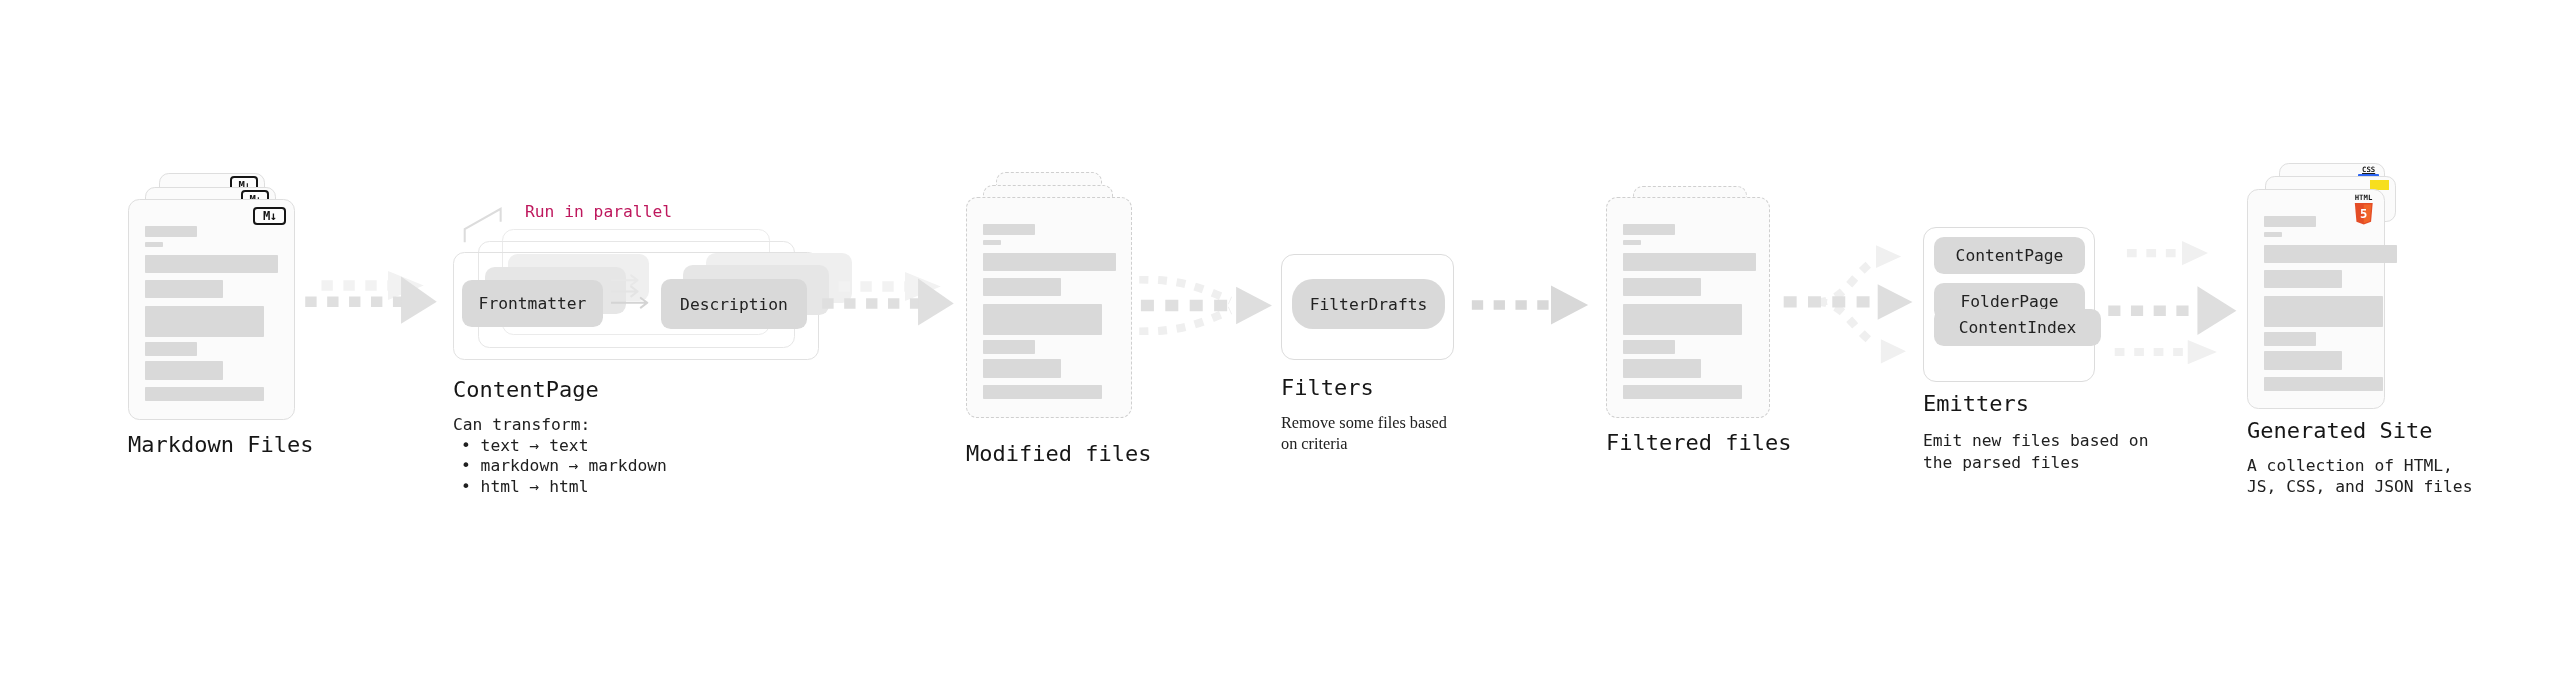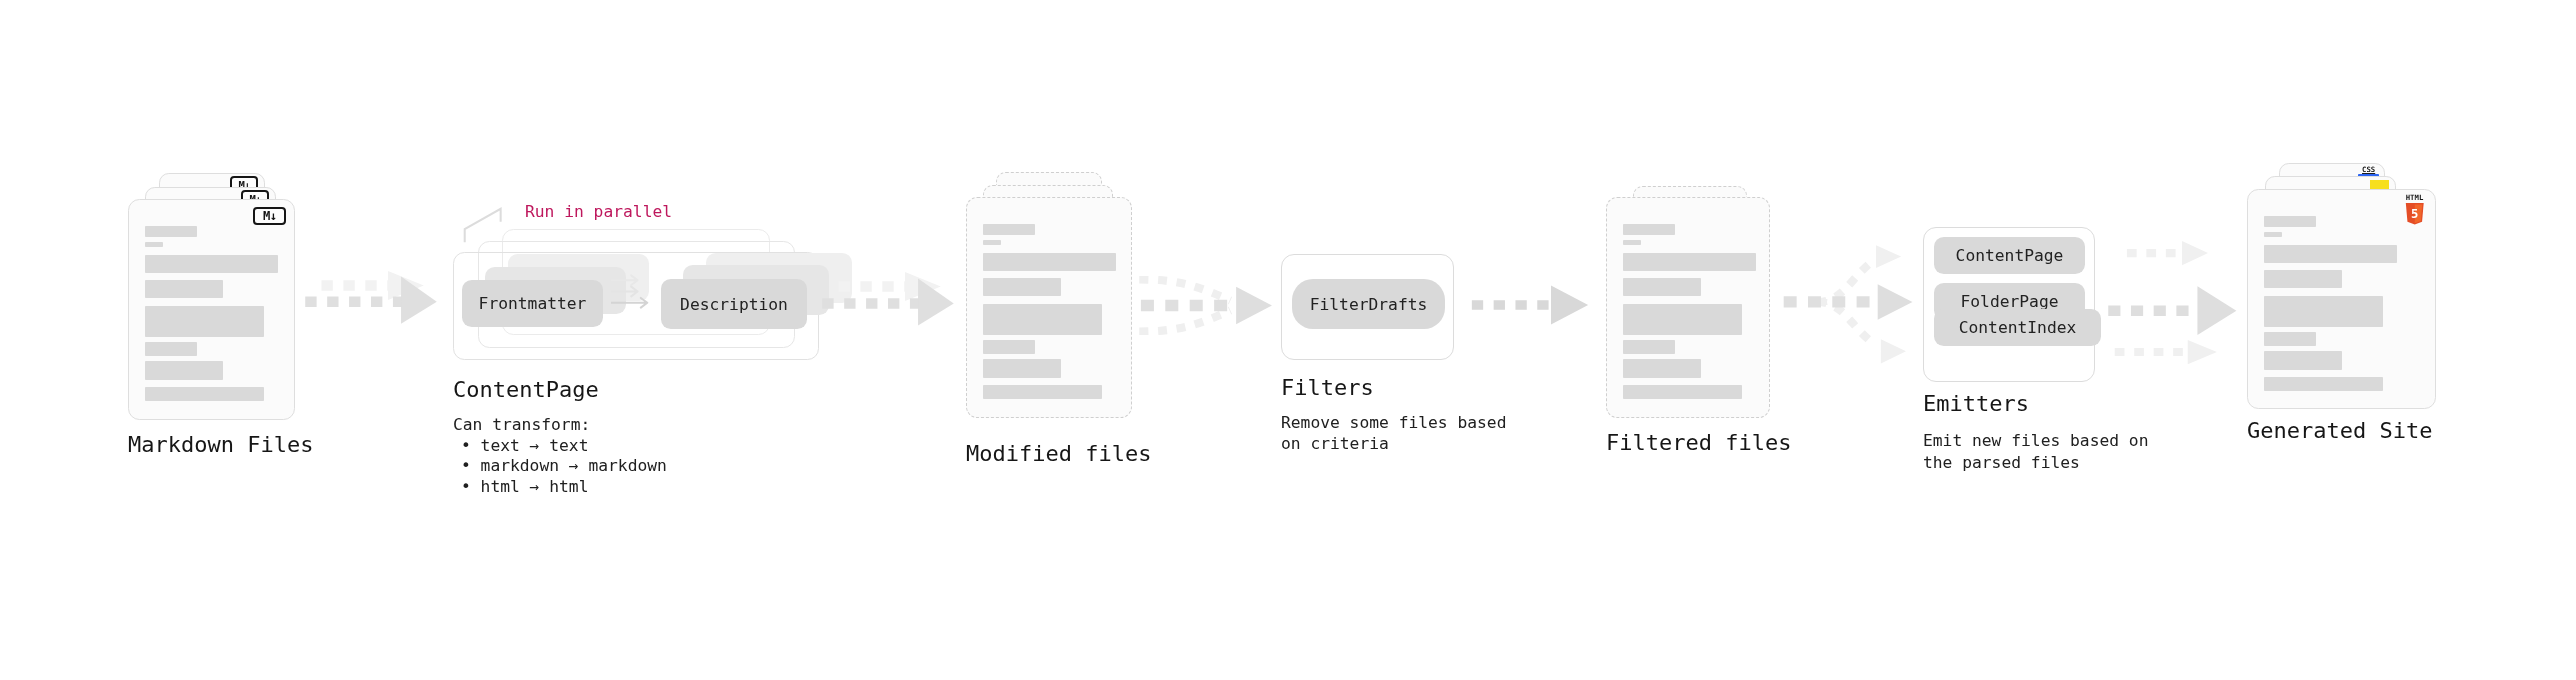--- a/index.html
+++ b/index.html
@@ -156,21 +156,21 @@
       <line x1="6" y1="36" x2="116" y2="36" stroke="#dfdfdf" stroke-width="14" stroke-dasharray="16 14"></line>
       <polygon points="123,13 167,36 123,59" fill="#dedede" stroke="none"></polygon>
     </g>
   </svg>
 
   <div class="frame" style="left:1281px;top:254px;width:173px;height:106px;border:1.6px solid #dcdcdc;border-radius:13px;background:#ffffff;"></div>
   <div class="pill" style="left:1292px;top:279px;width:153px;height:50px;border-radius:21px;align-items:center;">
       <span>FilterDrafts</span>
     </div>
   <div class="stage-label" style="left:1281px;top:375px;">Filters</div>
-  <div class="stage-sub" style="left:1281px;top:412px;">Remove some files based
+  <div class="stage-sub" style="left:1281px;top:412px;font-family:Liberation Serif, serif;">Remove some files based
 on criteria</div>
 
   <svg class="abs" style="left:1468px;top:284px;" width="124" height="42" viewBox="0 0 152 52">
     <g fill="none">
       <line x1="4" y1="26" x2="102" y2="26" stroke="#d8d8d8" stroke-width="12" stroke-dasharray="14 13"></line>
       <polygon points="102,2 148,26 102,50" fill="#d8d8d8" stroke="none"></polygon>
     </g>
   </svg>
 
   <div class="file-card dashed back2" style="left:1633px;top:186px;width:114px;height:41px;"></div>
@@ -226,36 +226,38 @@
 
   <div class="file-card back2" style="left:2279px;top:163px;width:106px;height:41px;">
     <div class="css-badge" style="right:4.9px;top:2.4px;text-decoration:underline;">
       <span class="css-text">CSS</span>
       <span class="css-underline"></span>
     </div>
   </div>
   <div class="file-card back2" style="left:2265px;top:176px;width:131px;height:46px;">
     <div class="js-badge" style="right:6.5px;top:3.3px;width:18.7px;height:9.8px;"></div>
   </div>
-  <div class="file-card" style="left:2247px;top:189px;width:189px;height:220px;">
+  <div class="file-card" style="left:2247px;top:189px;width:138px;height:220px;">
     <div class="html5-badge" style="right:6.5px;top:4.1px;">
       <span class="html-text">HTML</span>
       <svg width="19.5" height="22" viewBox="0 0 24 27" style="display:block;margin:0.8px auto 0;">
         <path d="M1,0 L23,0 L21,23 L12,26.5 L3,23 Z" fill="#e44d26"></path>
         <path d="M12,1.8 L21.2,1.8 L19.5,22 L12,24.8 Z" fill="#f16529"></path>
         <text x="12" y="18" text-anchor="middle" font-size="15" font-weight="bold" fill="#ffffff" font-family="DejaVu Sans Mono, monospace">5</text>
       </svg>
     </div>
     <div class="card-bars">
         <div class="bar" style="top: 26px; height: 10.6px; width: 52px;"></div>
         <div class="bar" style="top: 42px; height: 4.9px; width: 18px;"></div>
         <div class="bar" style="top: 55px; height: 18px; width: 133px;"></div>
         <div class="bar" style="top: 80px; height: 18px; width: 78px;"></div>
         <div class="bar" style="top: 106px; height: 31px; width: 119px;"></div>
         <div class="bar" style="top: 142px; height: 14px; width: 52px;"></div>
         <div class="bar" style="top: 161px; height: 18.7px; width: 78px;"></div>
         <div class="bar" style="top: 187px; height: 14px; width: 119px;"></div>
       </div>
   </div>
   <div class="stage-label" style="left:2247px;top:418px;">Generated Site</div>
+  <div class="stage-sub" style="left:2247px;top:455px;">A collection of HTML,
+JS, CSS, and JSON files</div>
 
 </div>
 
 
 </body></html>

